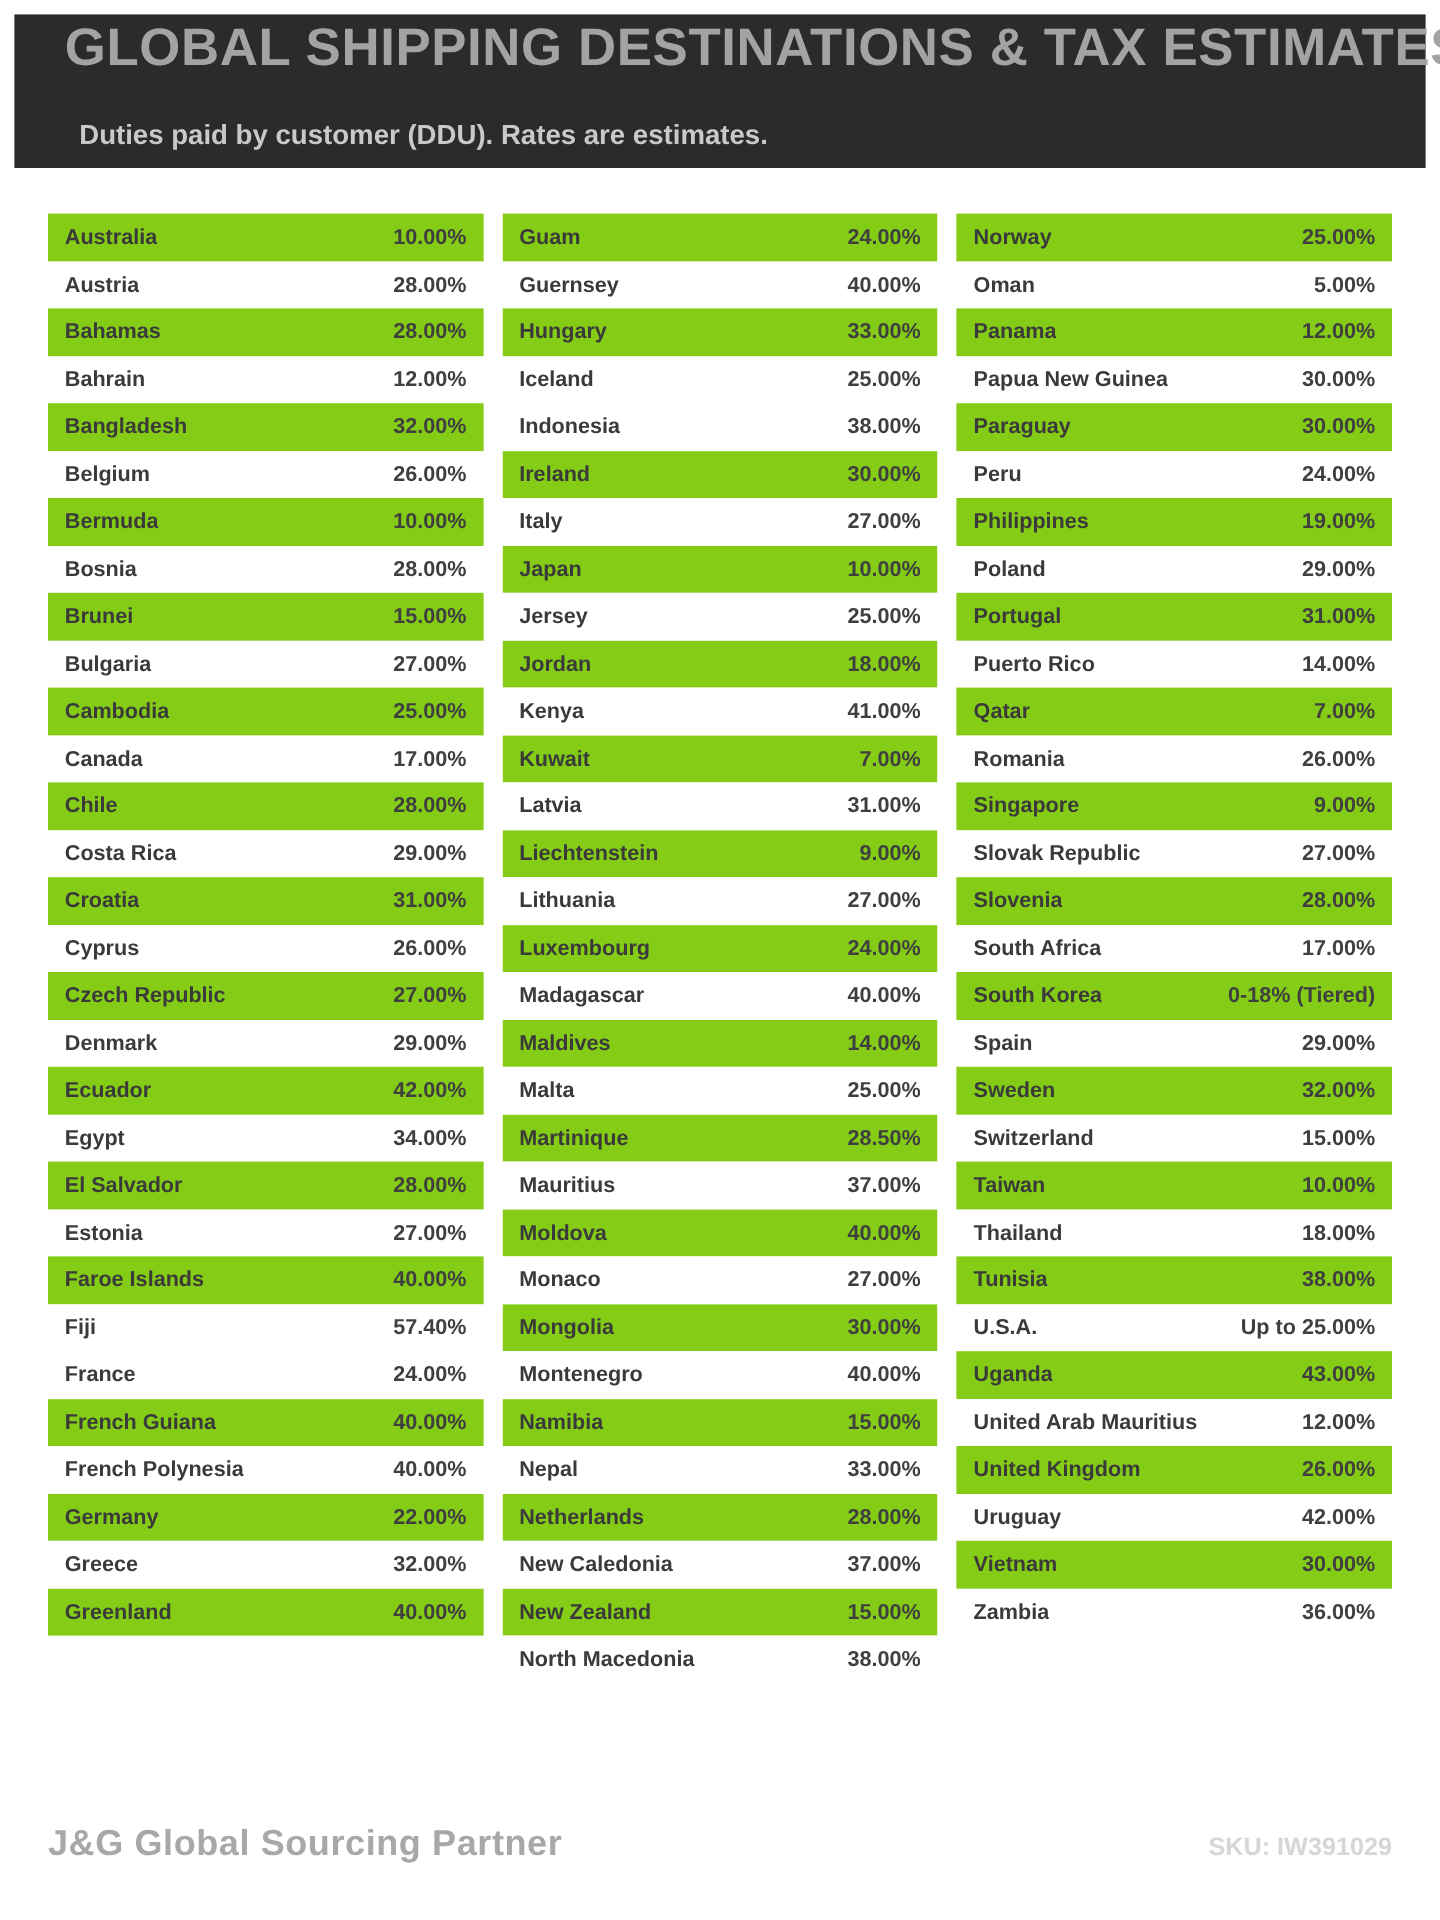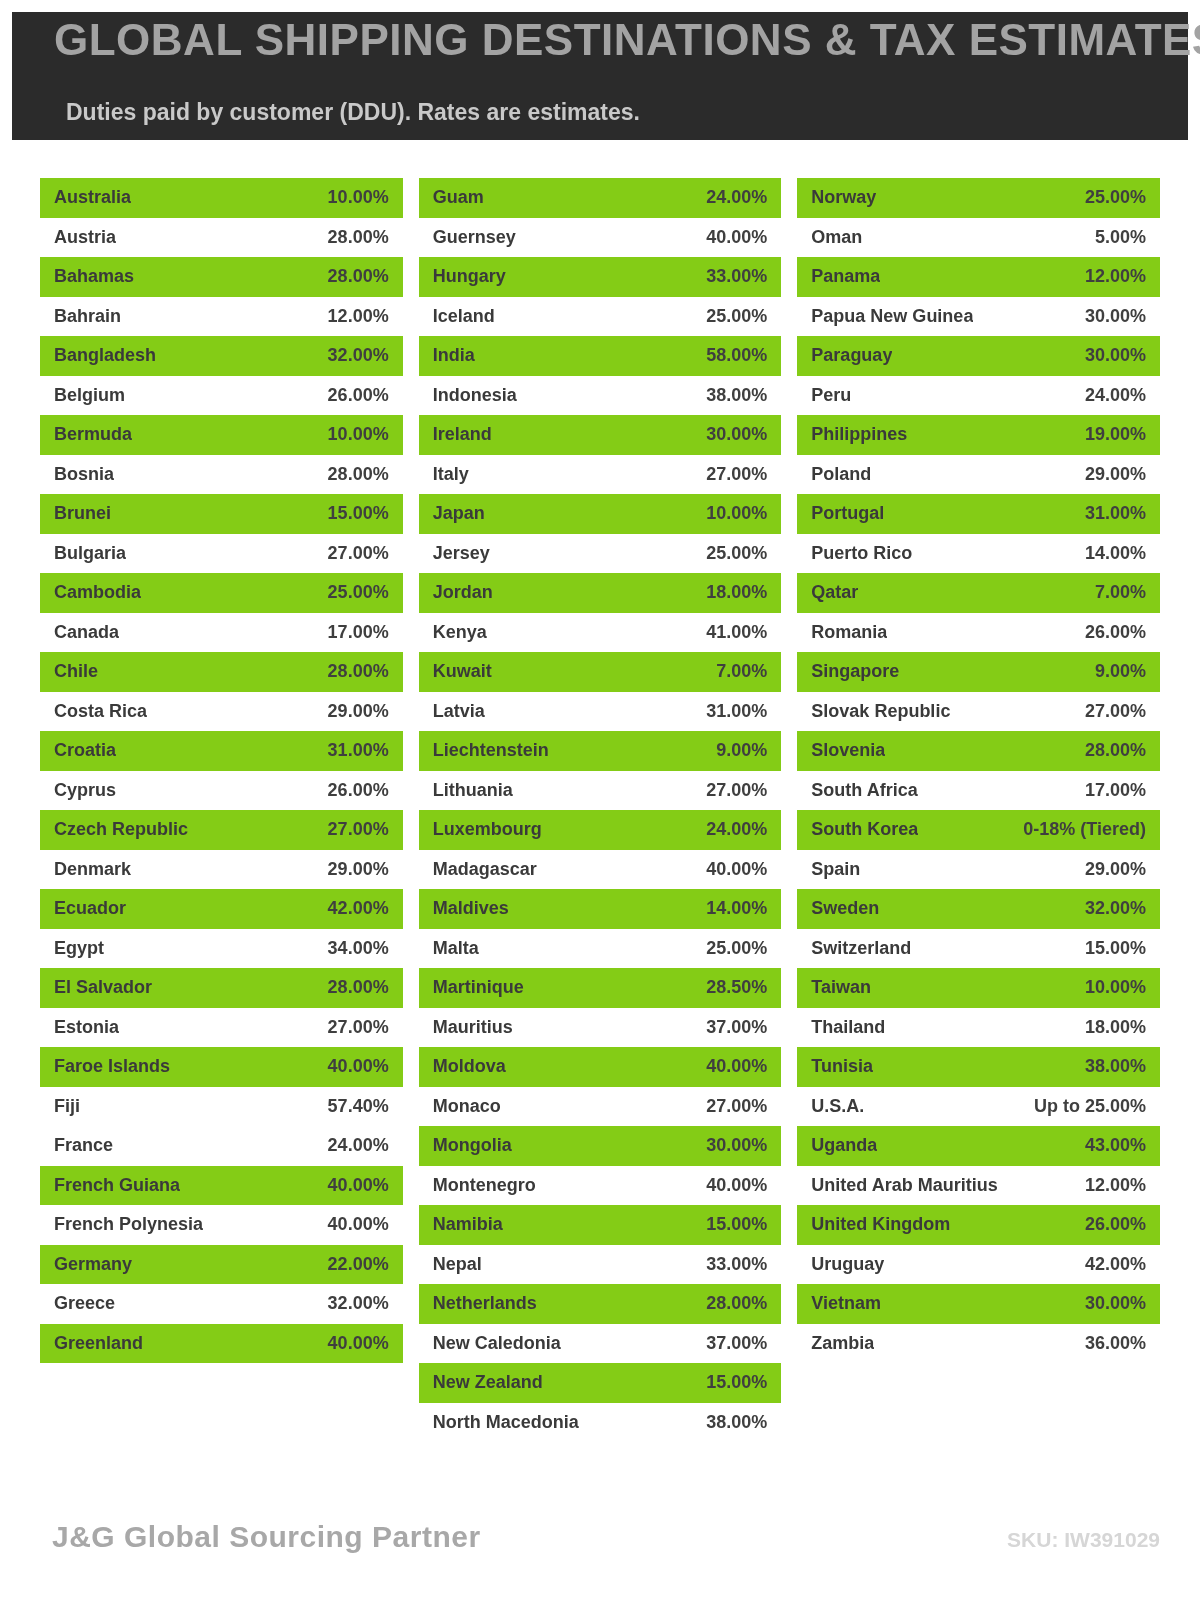--- a/index.html
+++ b/index.html
@@ -27,21 +27,21 @@
   .col{flex:1 1 0;min-width:0;}
   .row{
     display:flex;justify-content:space-between;align-items:center;
     padding:9px 14px;box-sizing:border-box;height:39.5px;
     font-size:18px;font-weight:700;color:#3a3a3a;background:#ffffff;
   }
   .row.shade{background:#84cc16;}
   .row .country{white-space:nowrap;overflow:hidden;}
   .row .rate{white-space:nowrap;text-align:right;color:#3f3f3f;padding-left:8px;}
   .footer{
-    position:absolute;left:52px;right:40px;bottom:46px;
+    position:absolute;left:40px;right:40px;bottom:46px;
     display:flex;justify-content:space-between;align-items:baseline;text-align:right;
   }
   .brand{font-size:30px;font-weight:800;color:#a8a8a8;letter-spacing:0.5px;}
   .sku{font-size:21px;font-weight:700;color:#d6d6d6;}
 </style>
 </head>
 <body>
 
 <div class="page">
 
@@ -183,24 +183,20 @@
           <span class="rate">40.00%</span>
         </div>
         <div class="row shade">
           <span class="country">Hungary</span>
           <span class="rate">33.00%</span>
         </div>
         <div class="row">
           <span class="country">Iceland</span>
           <span class="rate">25.00%</span>
         </div>
-        <div class="row shade">
-          <span class="country">India</span>
-          <span class="rate">58.00%</span>
-        </div>
         <div class="row">
           <span class="country">Indonesia</span>
           <span class="rate">38.00%</span>
         </div>
         <div class="row shade">
           <span class="country">Ireland</span>
           <span class="rate">30.00%</span>
         </div>
         <div class="row">
           <span class="country">Italy</span>

